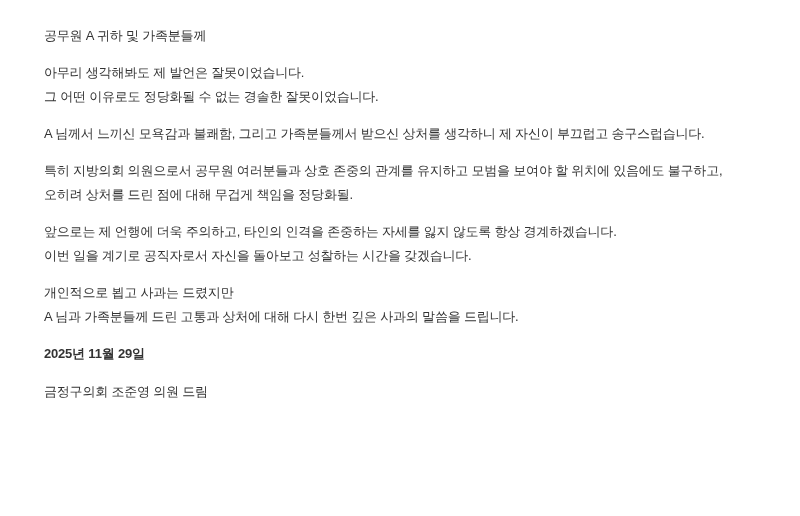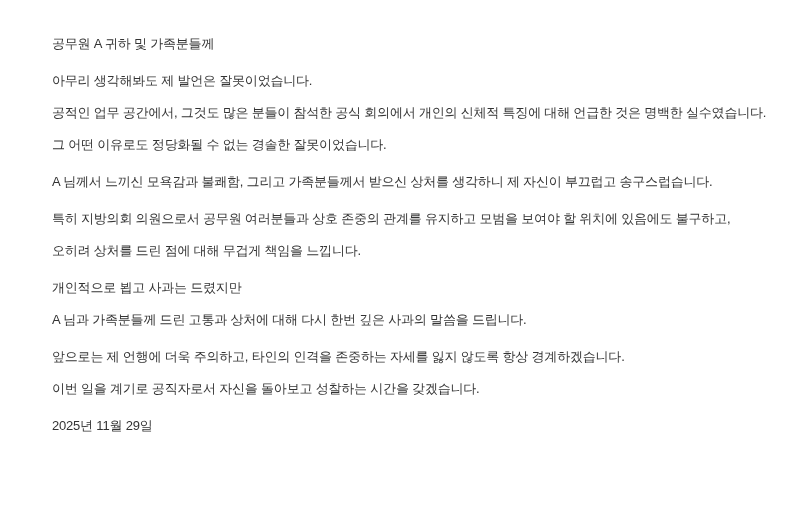--- a/index.html
+++ b/index.html
@@ -18,64 +18,67 @@
     font-family: "Liberation Sans", "DejaVu Sans", sans-serif;
     font-size: 13px;
     line-height: 20px;
     color: #333333;
     letter-spacing: -0.2px;
   }
   .para {
     margin: 0 0 17px 0;
   }
   .para p, .single {
-    margin: 12px;
+    margin: 4px;
     padding: 0;
     white-space: nowrap;
   }
   .closing-gap {
     margin-top: 37px;
+    font-weight: bold;
   }
   .date-block {
     margin: 0 0 18px 0;
   }
 </style>
 </head>
 <body>
 
 <div class="letter">
 
   <div class="para">
     <p class="single">공무원 A 귀하 및 가족분들께</p>
   </div>
 
 
   <div class="para">
     <p>아무리 생각해봐도 제 발언은 잘못이었습니다.</p>
-    <p>공적인 업무 공간에서, 그것도 많은 분들이 참석한 공식 회의에서 개인의 신체적 특징에 대해 언급한 것은 명백한 실수였습니다.</p>
     <p>그 어떤 이유로도 정당화될 수 없는 경솔한 잘못이었습니다.</p>
   </div>
 
   <div class="para">
     <p>A 님께서 느끼신 모욕감과 불쾌함, 그리고 가족분들께서 받으신 상처를 생각하니 제 자신이 부끄럽고 송구스럽습니다.</p>
   </div>
 
   <div class="para">
     <p>특히 지방의회 의원으로서 공무원 여러분들과 상호 존중의 관계를 유지하고 모범을 보여야 할 위치에 있음에도 불구하고,</p>
-    <p>오히려 상처를 드린 점에 대해 무겁게 책임을 느낍니다.</p>
+    <p>오히려 상처를 드린 점에 대해 무겁게 책임을 정당화될.</p>
+  </div>
+
+  <div class="para">
+    <p>앞으로는 제 언행에 더욱 주의하고, 타인의 인격을 존중하는 자세를 잃지 않도록 항상 경계하겠습니다.</p>
+    <p>이번 일을 계기로 공직자로서 자신을 돌아보고 성찰하는 시간을 갖겠습니다.</p>
   </div>
 
   <div class="para">
     <p>개인적으로 뵙고 사과는 드렸지만</p>
     <p>A 님과 가족분들께 드린 고통과 상처에 대해 다시 한번 깊은 사과의 말씀을 드립니다.</p>
   </div>
 
-  <div class="para">
-    <p>앞으로는 제 언행에 더욱 주의하고, 타인의 인격을 존중하는 자세를 잃지 않도록 항상 경계하겠습니다.</p>
-    <p>이번 일을 계기로 공직자로서 자신을 돌아보고 성찰하는 시간을 갖겠습니다.</p>
-  </div>
-
   <div class="para date-block closing-gap">
     <p class="single">2025년 11월 29일</p>
   </div>
 
+  <div class="para">
+    <p class="single">금정구의회 조준영 의원 드림</p>
+  </div>
 
 </div>
 
 </body></html>

